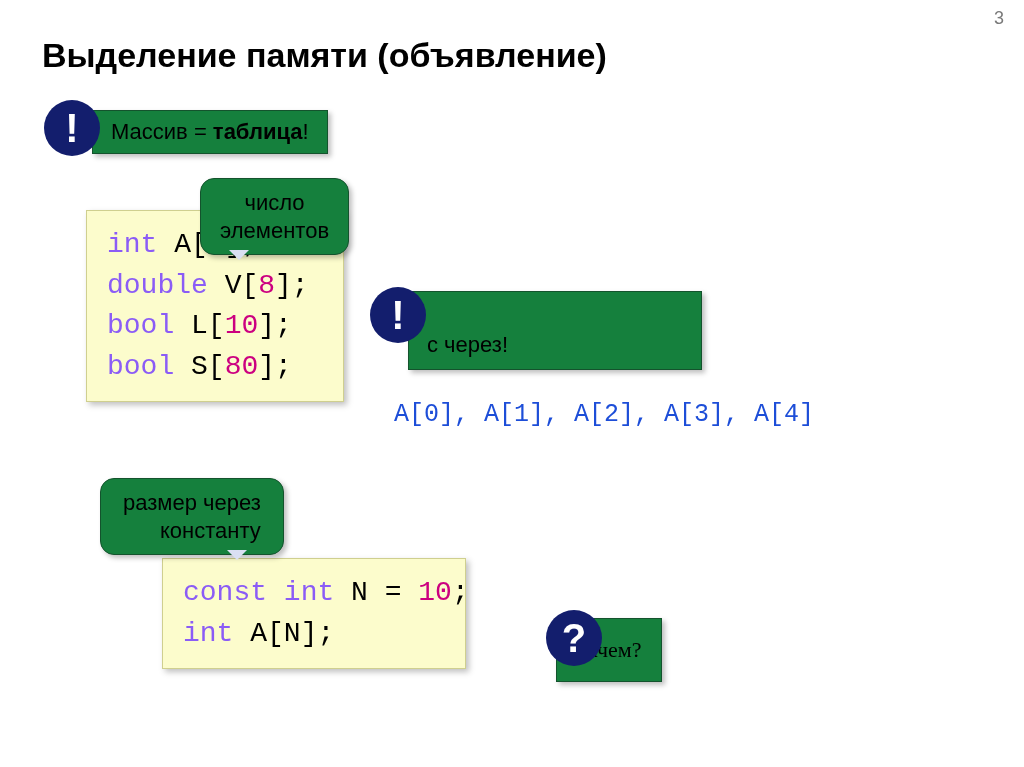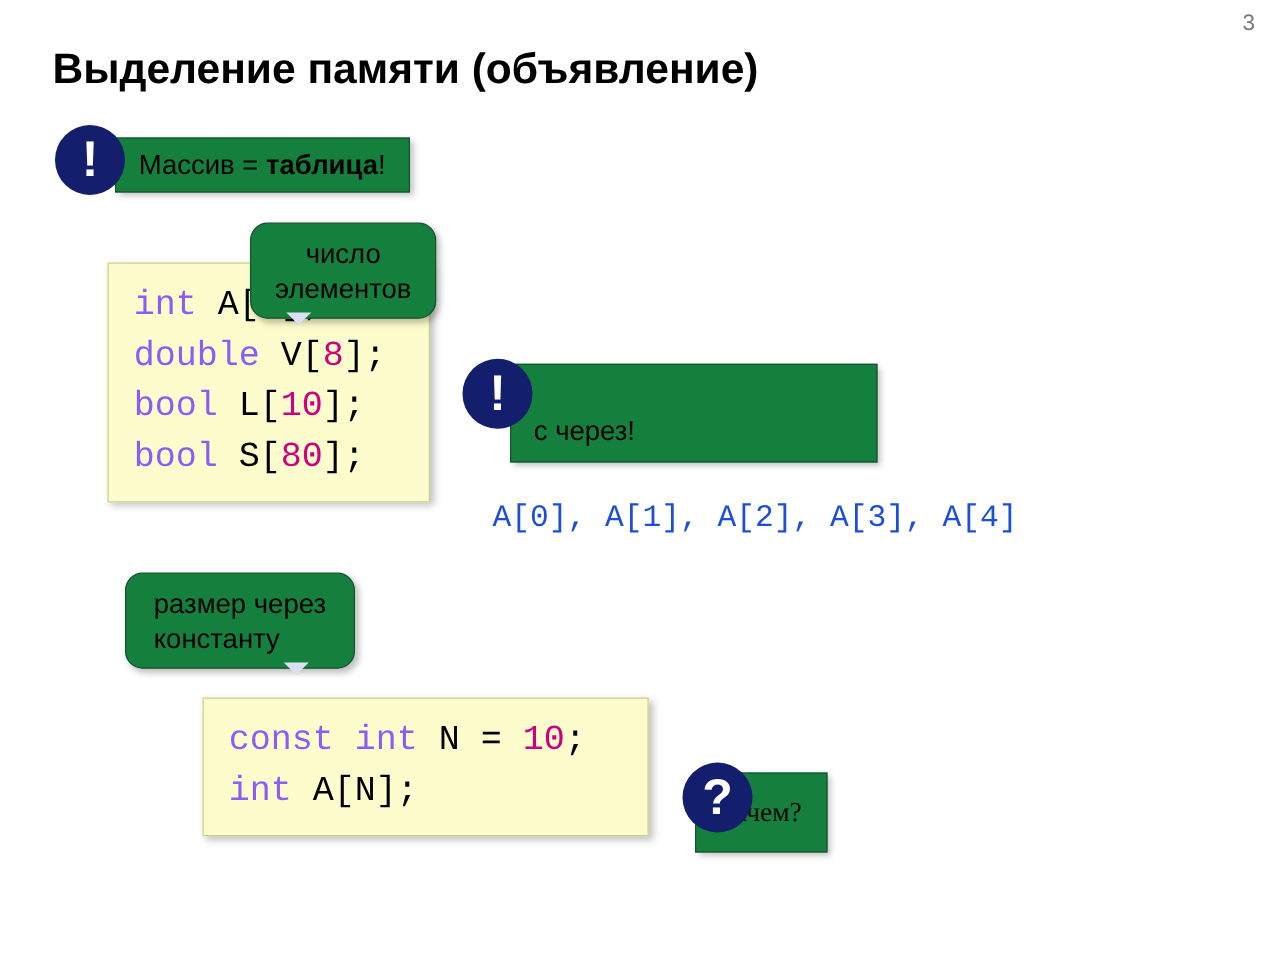--- a/index.html
+++ b/index.html
@@ -60,23 +60,23 @@
   .callout.tag::after {
     content: "";
     position: absolute;
     bottom: -16px; left: 28px;
     border: 10px solid transparent;
     border-top-color: #dadff3;
   }
   .callout.elem { top: 291px; left: 408px; width: 294px; padding: 10px 18px; line-height: 1.3; }
   .callout.zachem { top: 618px; left: 556px; padding: 18px 20px; font-family: Liberation Serif, serif; }
   .callout.razmer {
-    top: 458px; left: 100px; padding: 10px 22px;
+    top: 478px; left: 100px; padding: 10px 22px;
     border-radius: 14px;
-    text-align: left;
+    text-align: right;
     line-height: 1.25;
     z-index: 4;
   }
   .callout.razmer::after {
     content: "";
     position: absolute;
     bottom: -16px; right: 36px;
     border: 10px solid transparent;
     border-top-color: #dadff3;
   }
@@ -86,21 +86,21 @@
     border: 1px solid #cfcf8f;
     box-shadow: 3px 3px 6px rgba(0,0,0,0.25);
     font-family: "Courier New", Courier, monospace;
     font-size: 28px;
     line-height: 1.45;
     padding: 14px 20px;
     white-space: pre;
     z-index: 1;
   }
   .codebox.c1 { top: 210px; left: 86px; width: 258px; }
-  .codebox.c2 { top: 558px; left: 162px; width: 357px; }
+  .codebox.c2 { top: 558px; left: 162px; width: 304px; }
   .kw { color: #8b5cf6; }
   .num { color: #cc0080; }
   .arr-idx {
     position: absolute;
     top: 400px; left: 368px;
     font-family: "Courier New", Courier, monospace;
     font-size: 25px;
     color: #1d4ed8;
     white-space: nowrap;
     margin-left: 26px;

